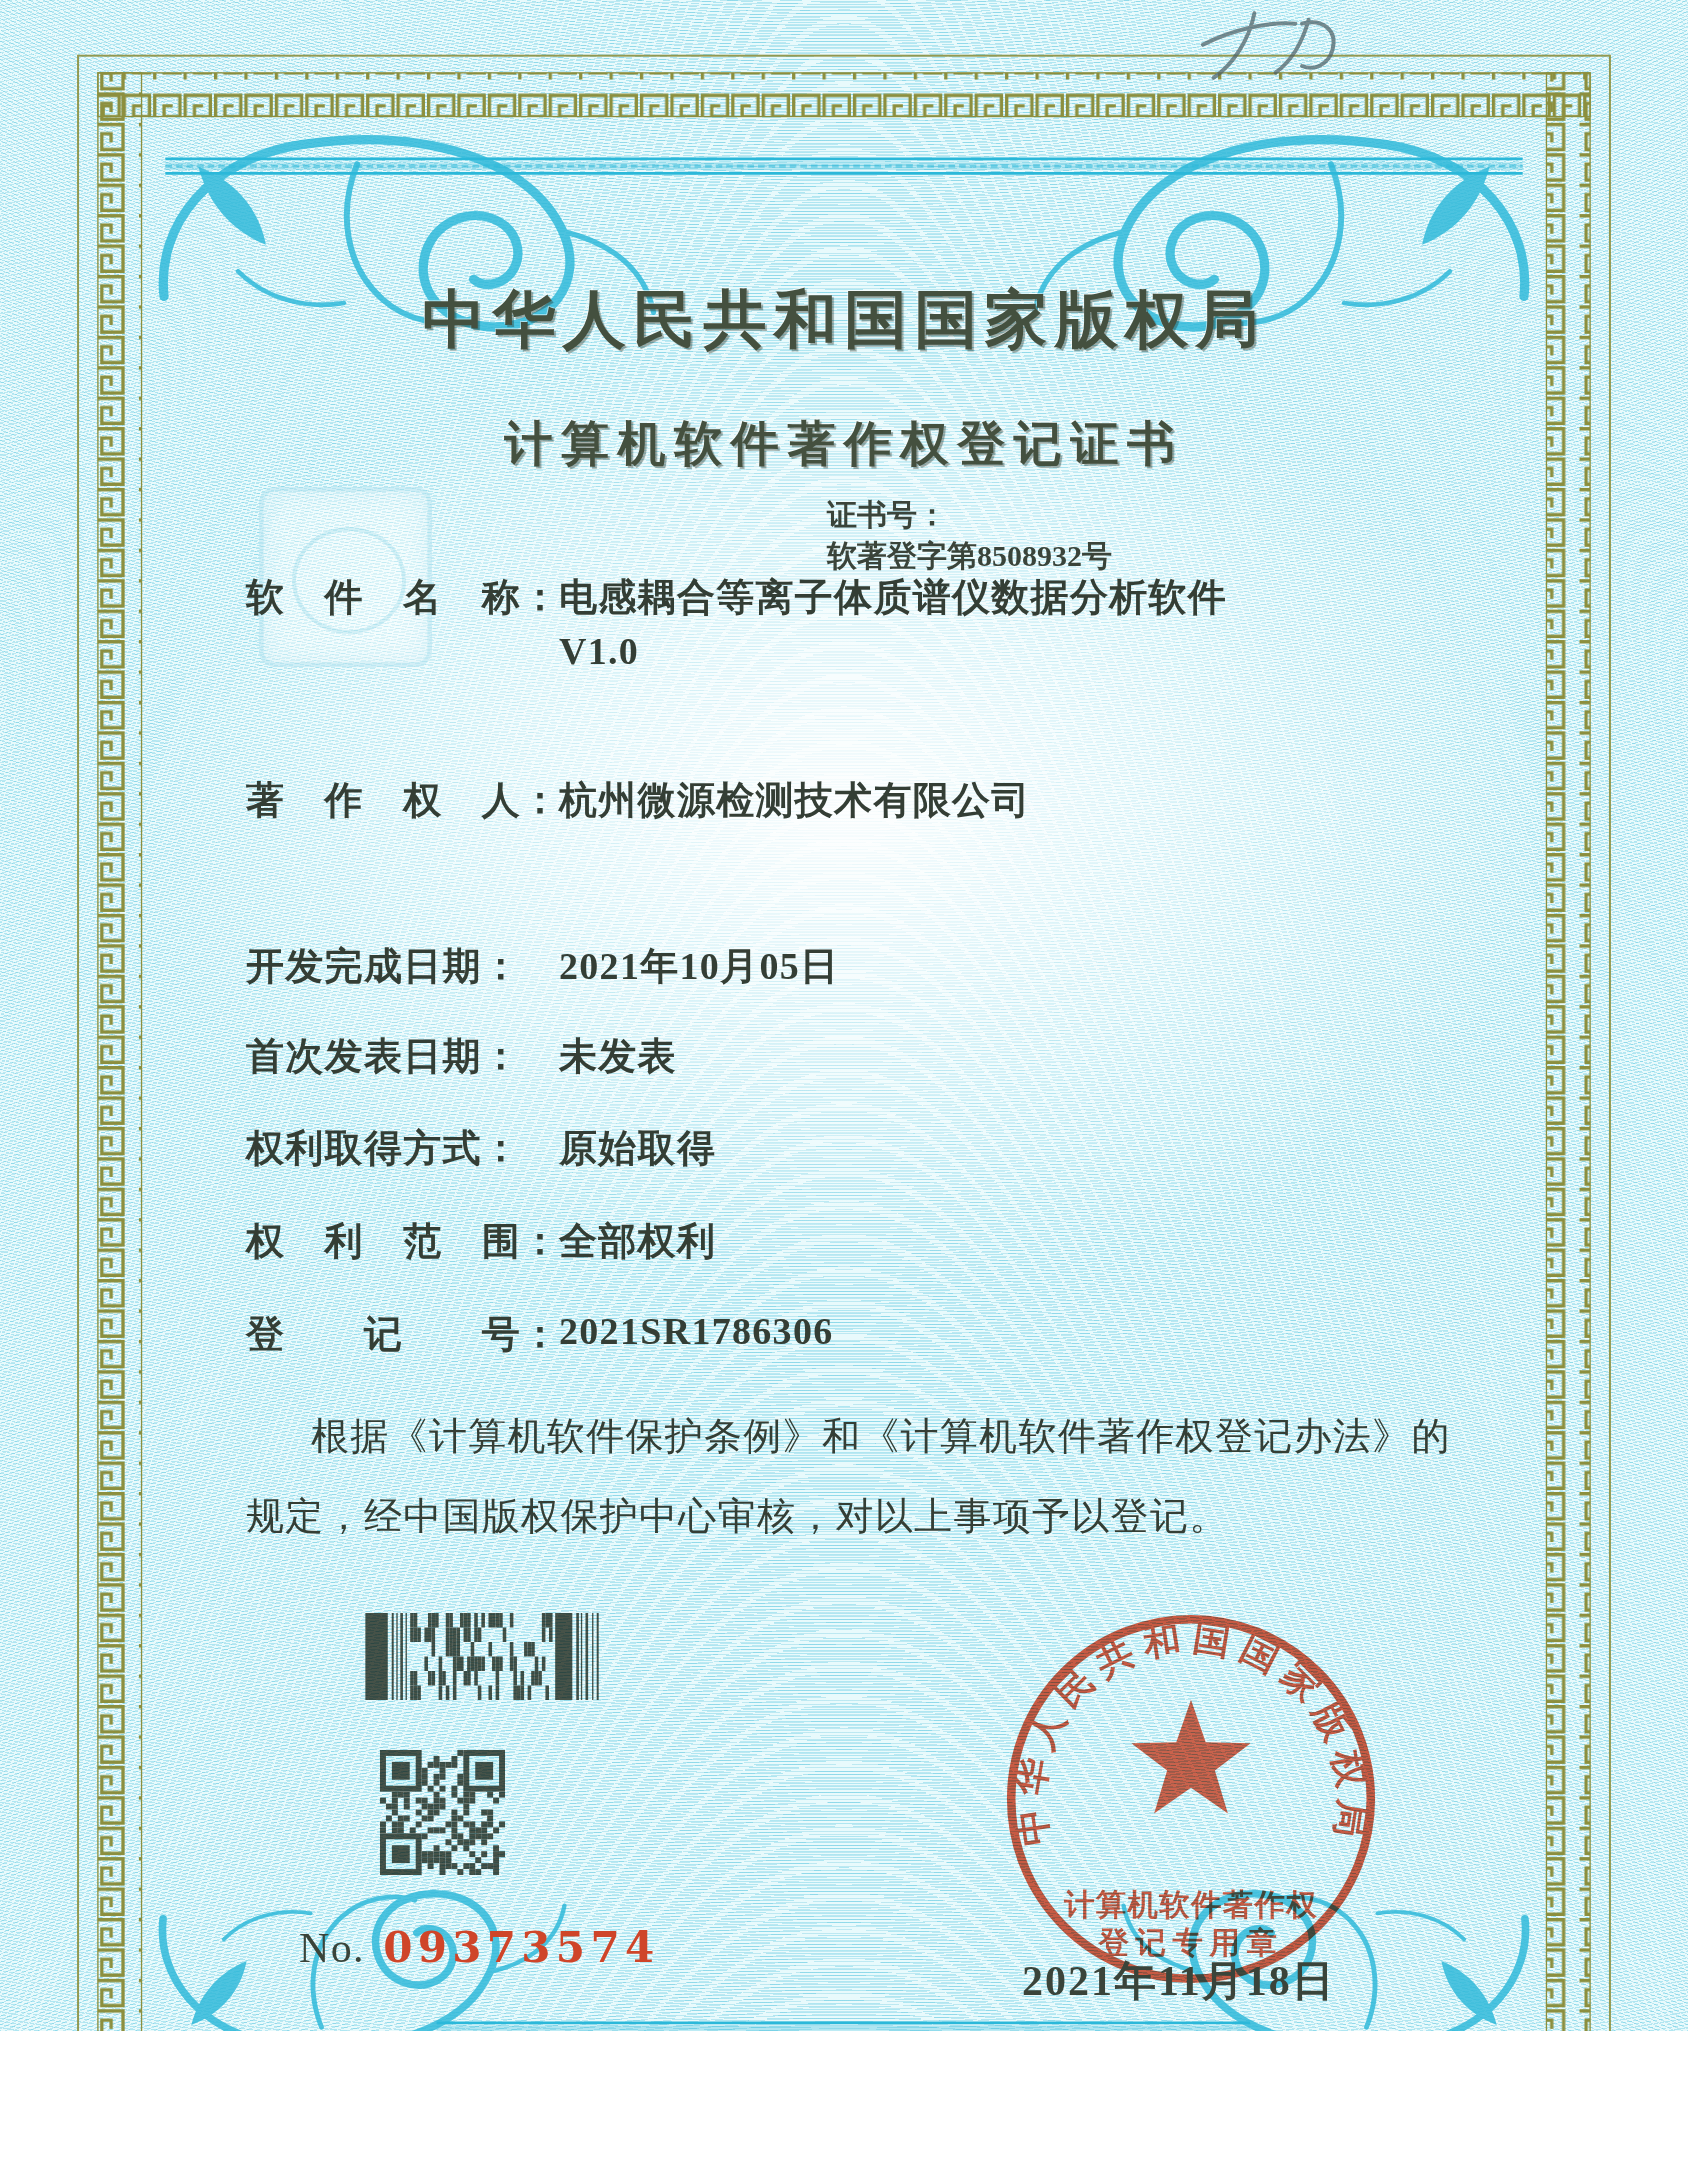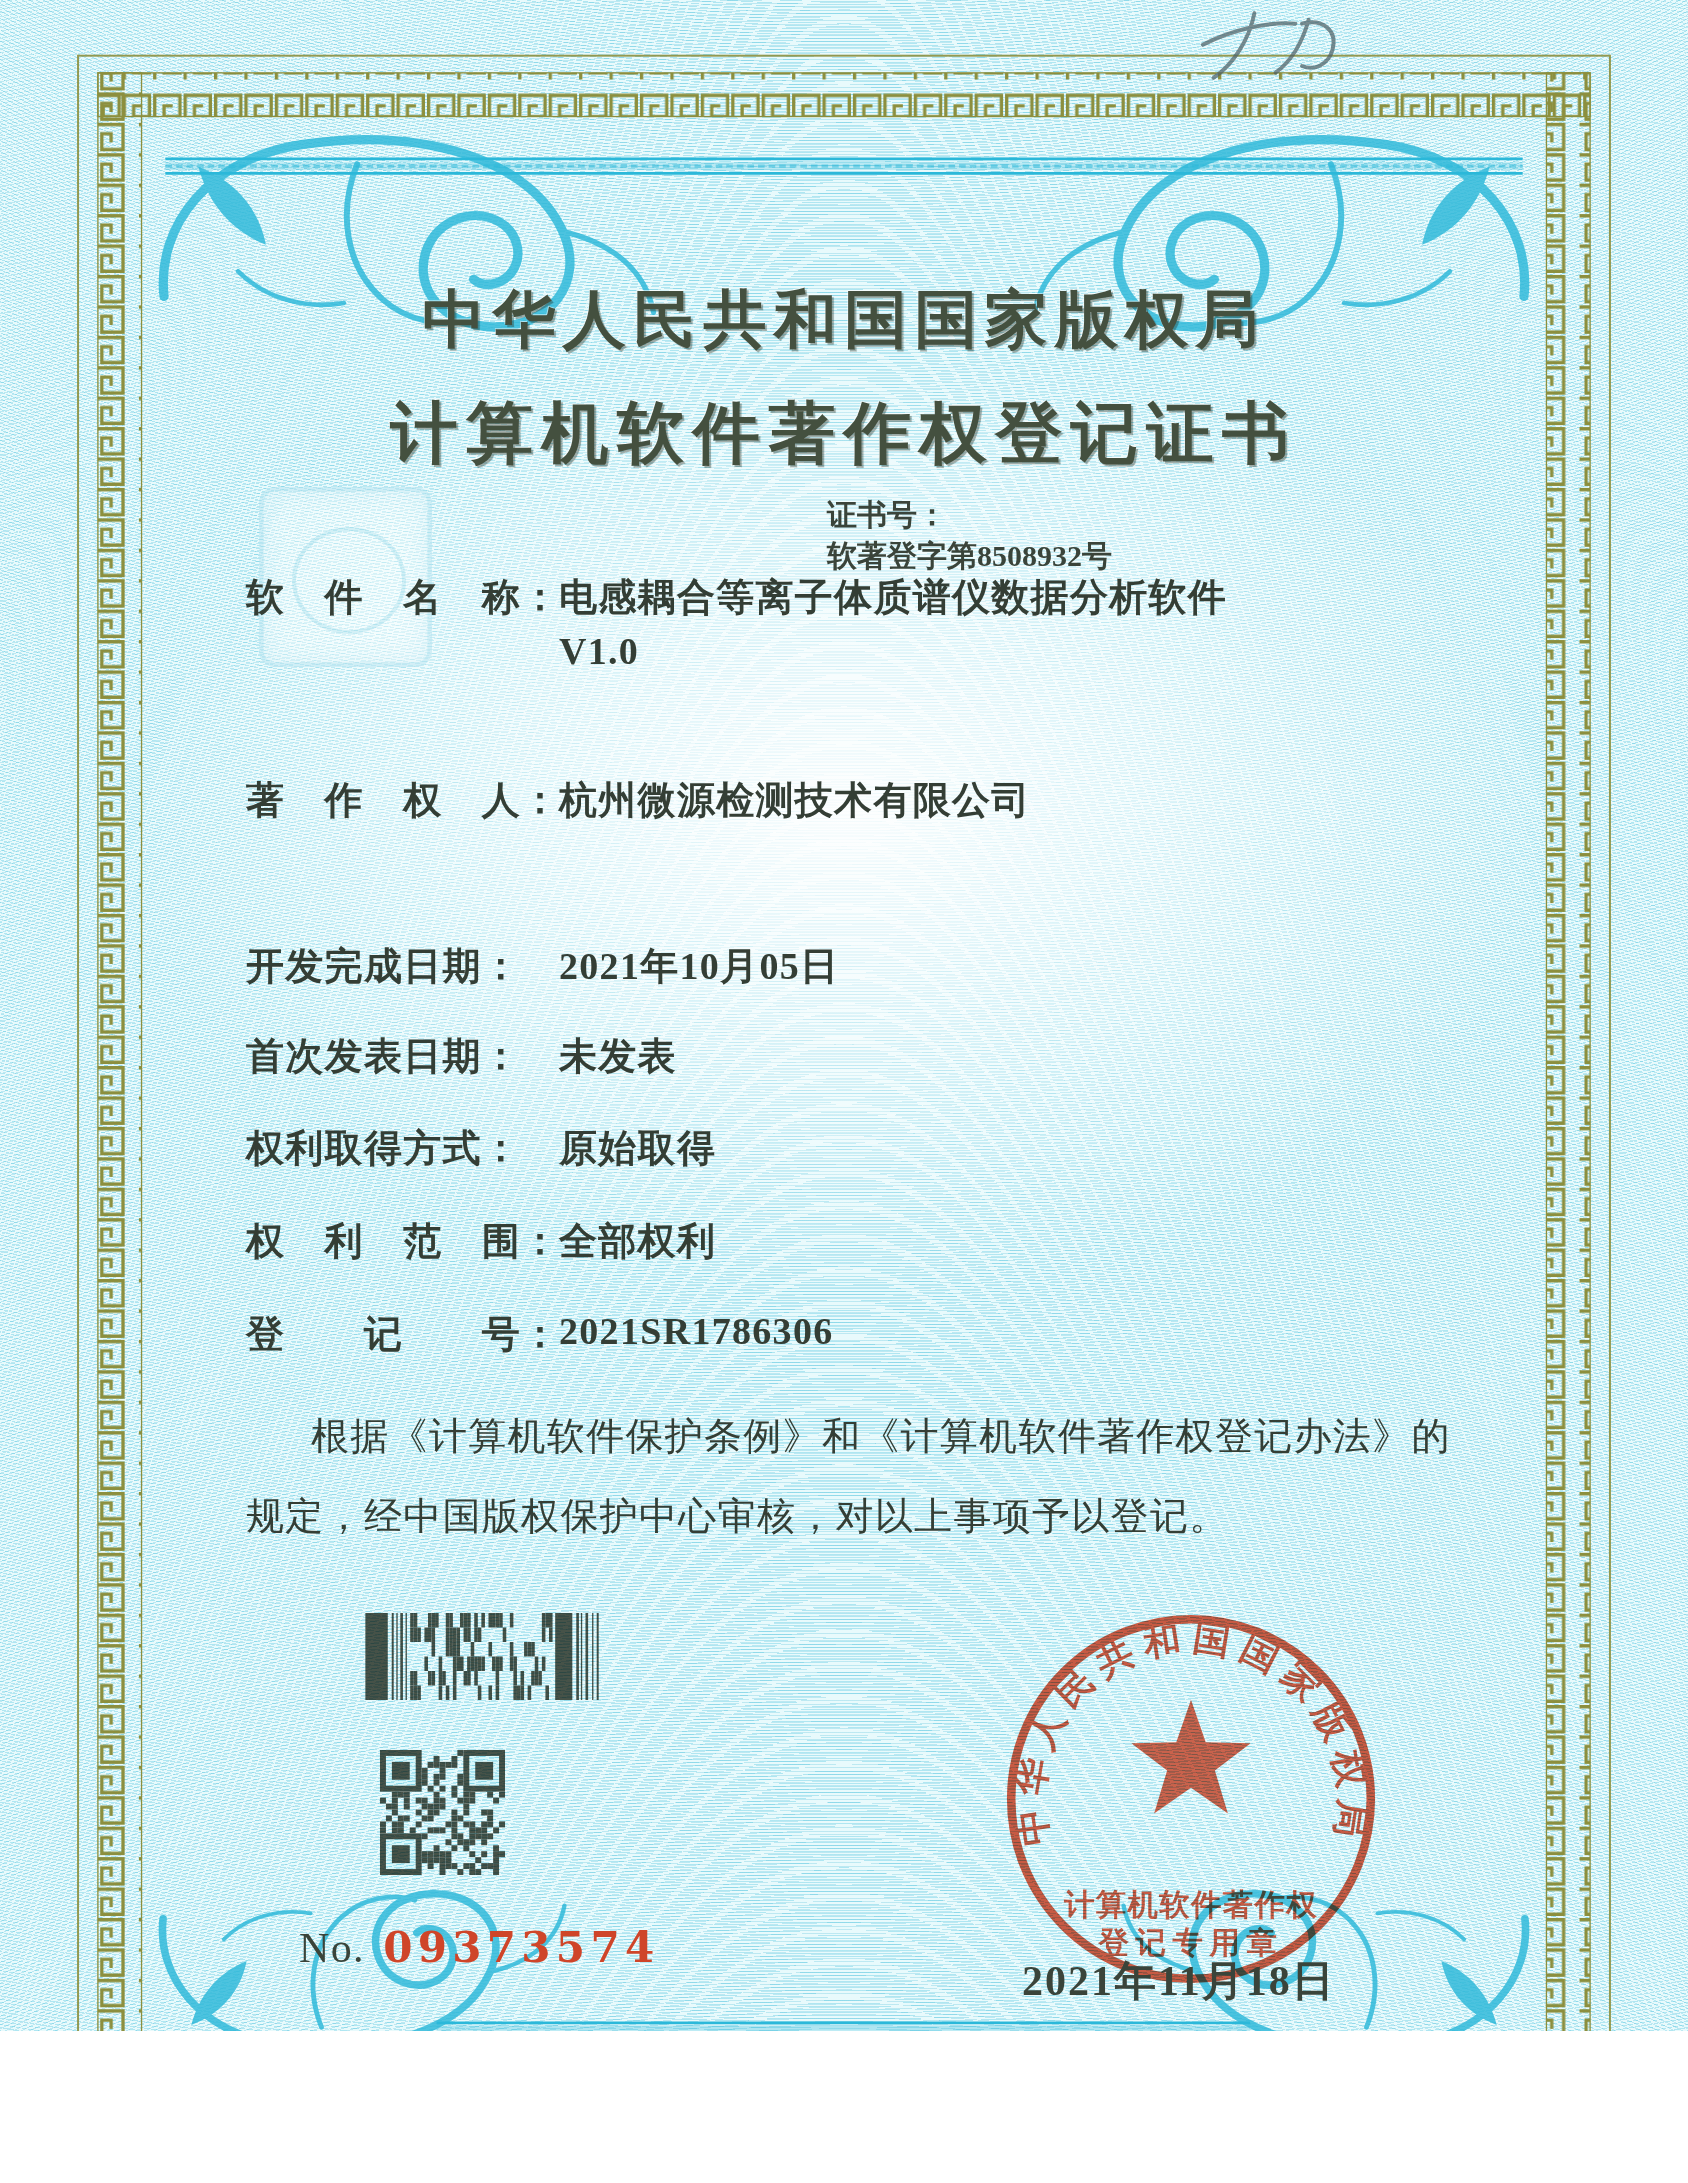--- a/index.html
+++ b/index.html
@@ -10,21 +10,21 @@
       radial-gradient(ellipse 992px 662px at 50% 40%, rgba(255,255,255,.92), rgba(255,255,255,0) 72%),
       repeating-radial-gradient(140% 90% at 50% -45%, rgba(43,184,217,0) 0 3px, rgba(43,184,217,.30) 3px 4px),
       repeating-radial-gradient(150% 100% at 50% 152%, rgba(34,170,205,0) 0 3.3px, rgba(34,170,205,.22) 3.3px 4.4px);
     font-family:"Liberation Serif","DejaVu Serif",serif;
   }
   .abs{position:absolute;}
   svg{display:block;}
   .frame-svg{position:absolute;left:0;top:0;}
   .etched{color:#44503f;text-shadow:2px 2px 0.7px rgba(40,52,40,.40), -0.7px -0.7px 0 rgba(255,255,255,.55);}
   .authority{left:0;top:277px;width:1688px;text-align:center;font-size:63px;font-weight:bold;letter-spacing:7.3px;}
-  .cert-title{left:0;top:388px;width:1688px;text-align:center;font-size:67px;font-weight:bold;letter-spacing:8.6px;}
+  .cert-title{left:0;top:412px;width:1688px;text-align:center;font-size:48px;font-weight:bold;letter-spacing:8.6px;}
   .cert-no{left:827px;top:495px;width:562px;display:flex;justify-content:flex-end;align-items:baseline;font-size:30px;font-weight:bold;color:#3a443a;flex-direction:column;}
   .cert-no .gap{display:inline-block;width:37px;}
   .row{left:0;top:0;width:1688px;height:46px;color:#343e35;font-weight:bold;font-size:38px;letter-spacing:1.3px;white-space:nowrap;padding-left:24px;}
   .row .lbl{position:absolute;left:246px;top:0;}
   .row .val{position:absolute;left:559px;top:0;}
   .statement{color:#343e35;font-weight:normal;font-size:38px;letter-spacing:1.3px;white-space:nowrap;}
   .watermark{left:259px;top:487px;width:173px;height:180px;border-radius:16px;
     background:rgba(255,255,255,.55);
     box-shadow:inset 0 0 0 4.6px rgba(150,216,232,.45), inset 0 0 30px rgba(150,216,232,.40);
     opacity:.65;}

